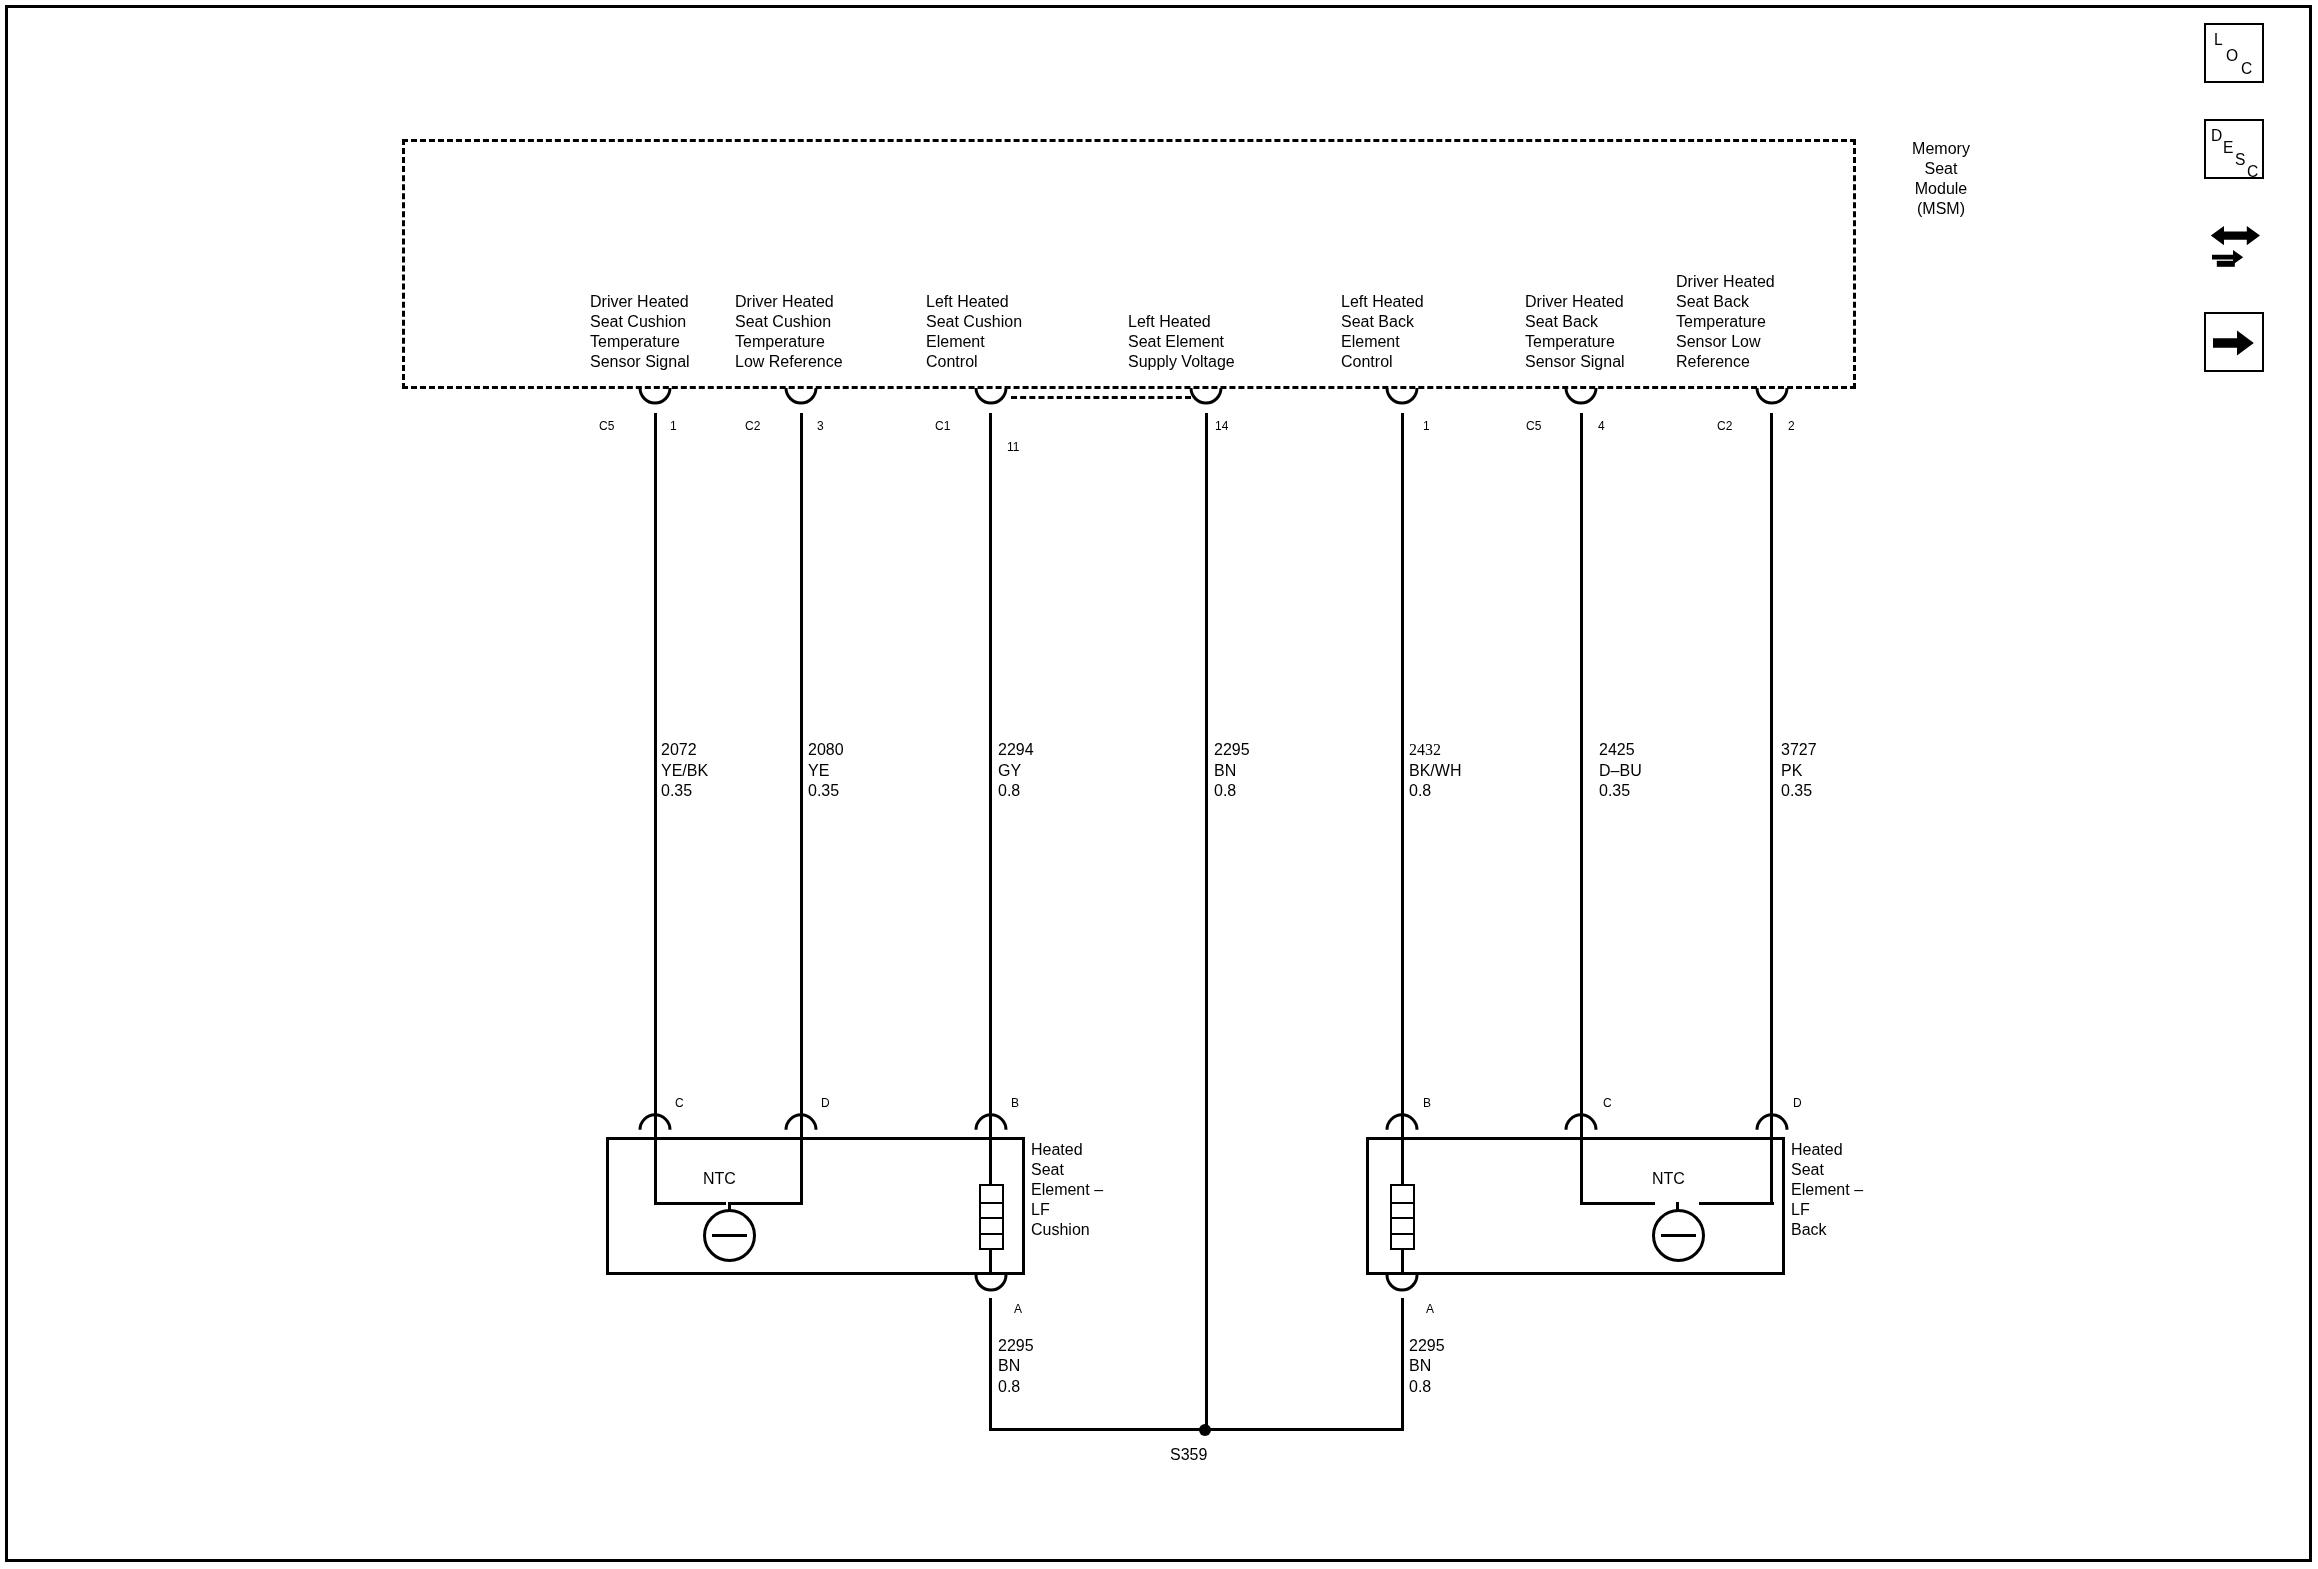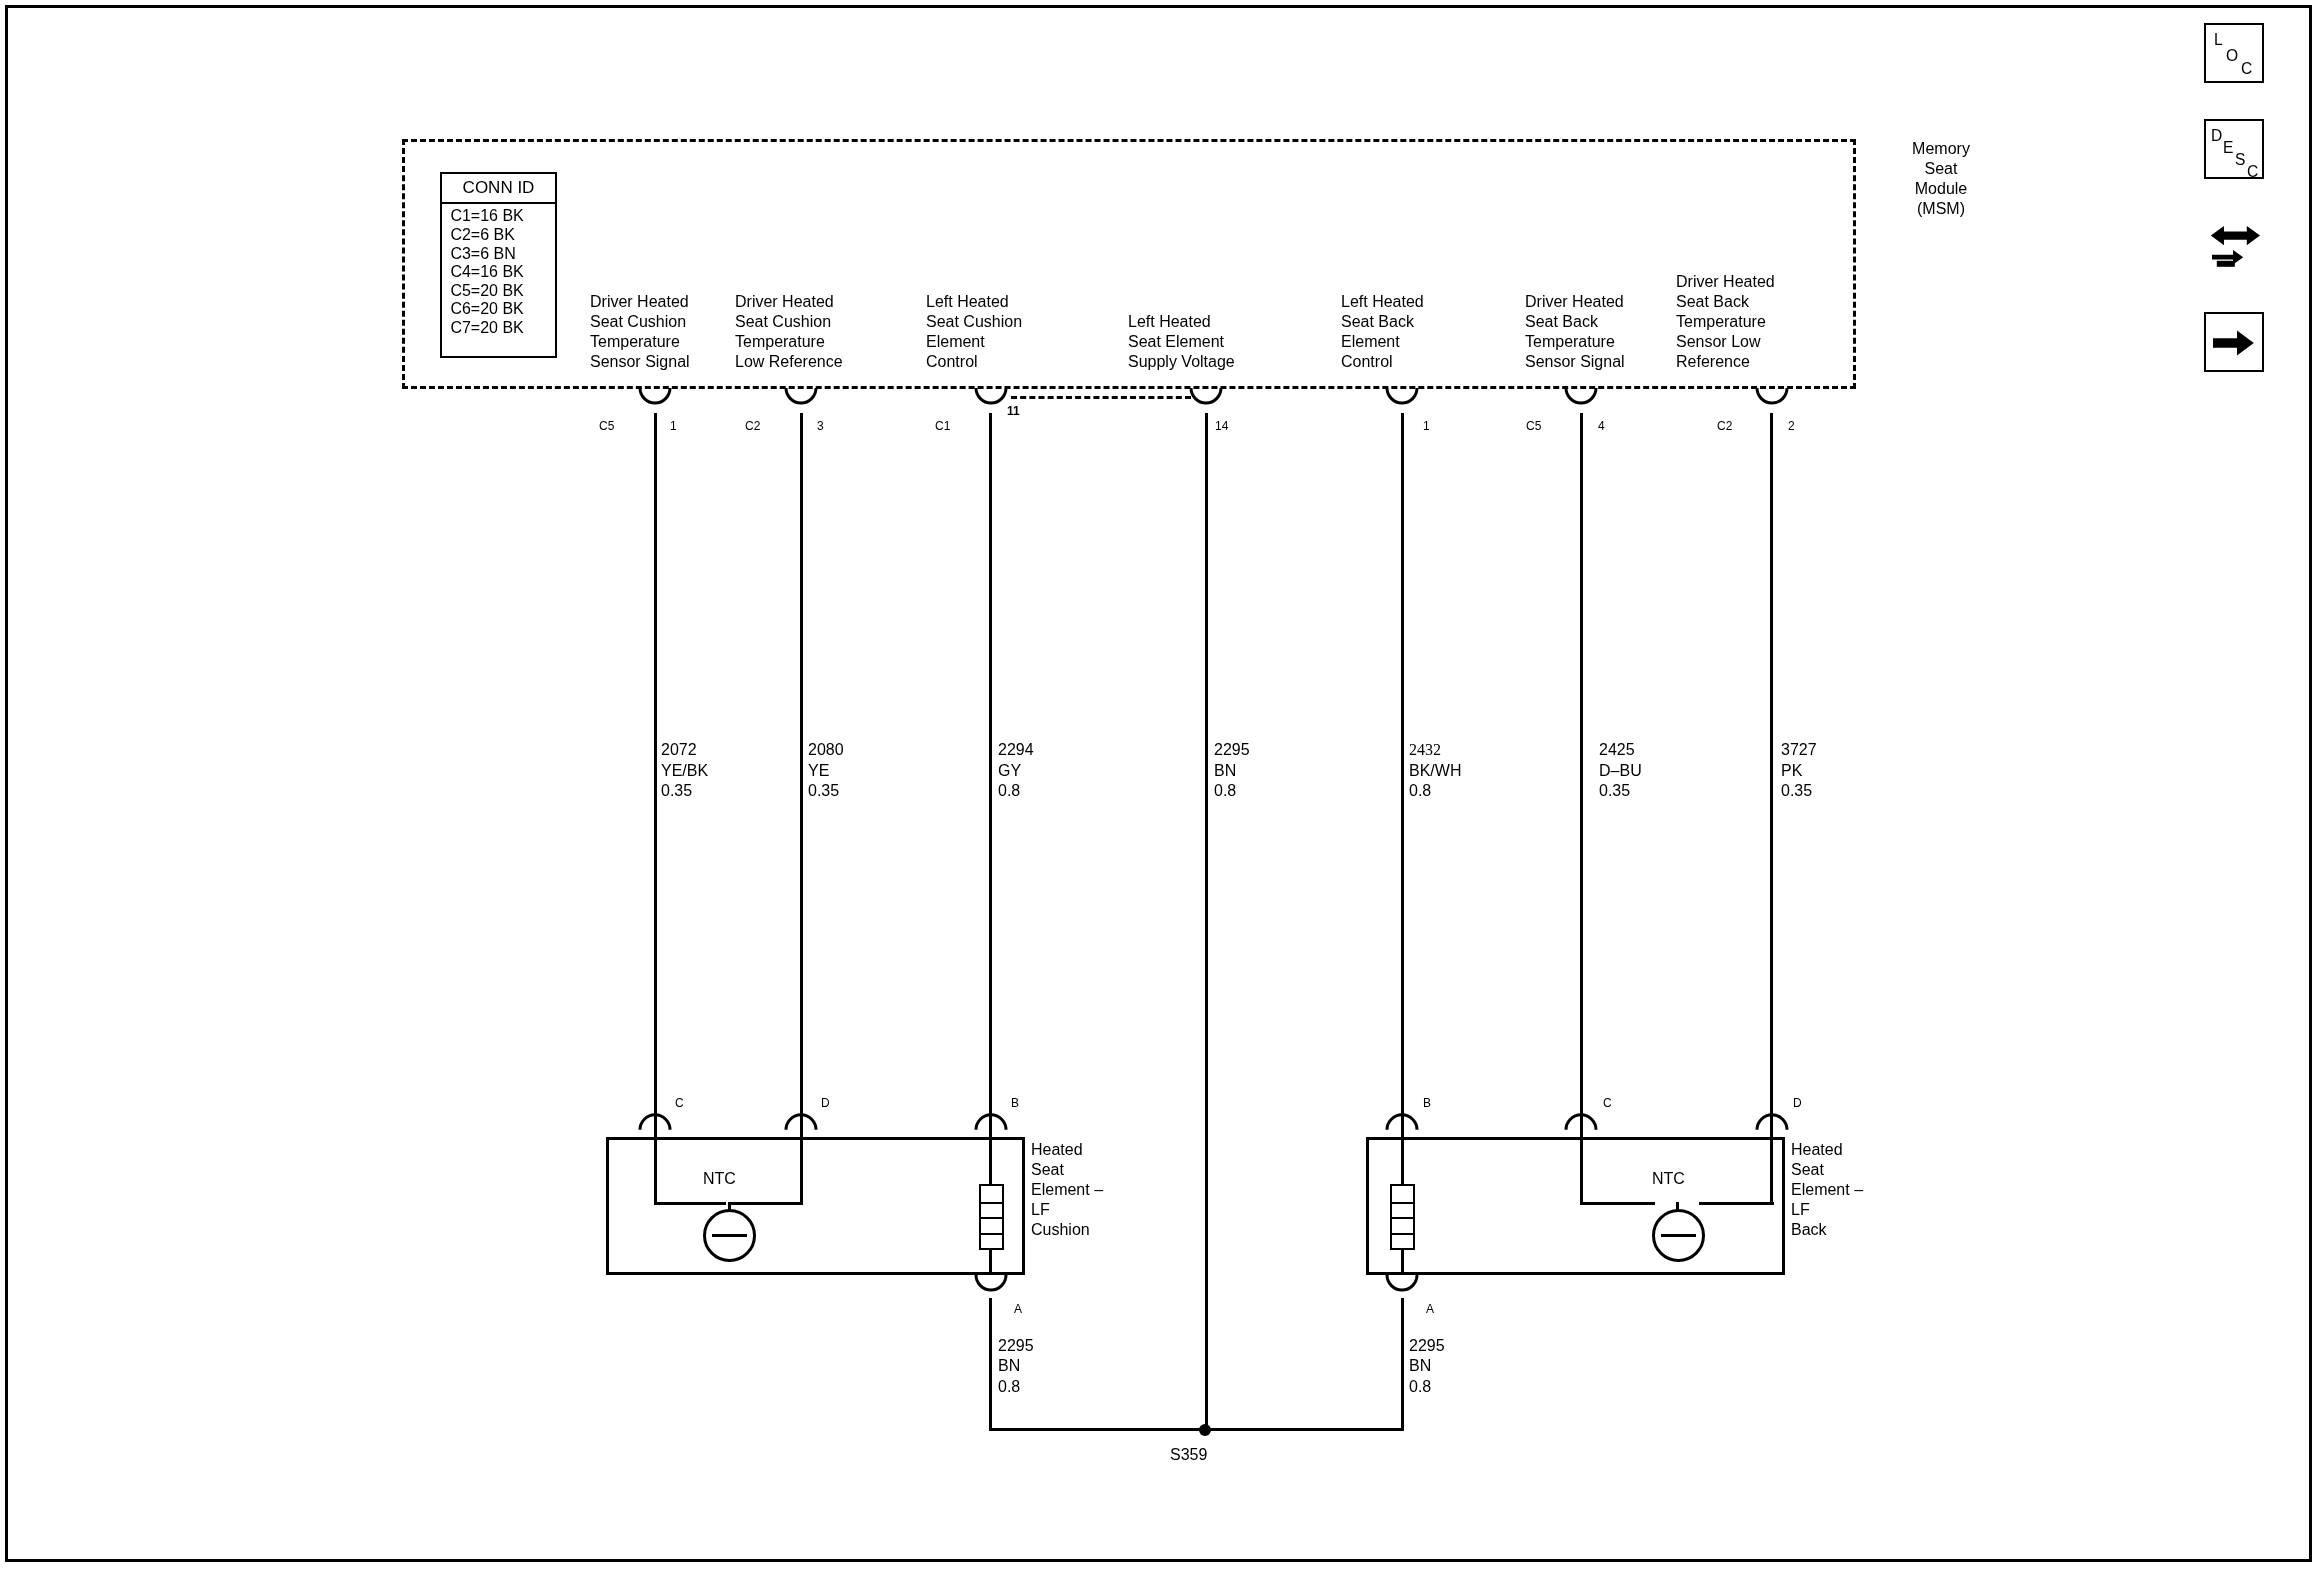--- a/index.html
+++ b/index.html
@@ -136,30 +136,20 @@
 
   <div class="border-frame"></div>
 
   <div class="msm-box" style="left:402px; top:139px; width:1454px; height:250px;"></div>
 
   <div class="lbl" style="left:1866px; top:139px; width:150px;text-align:center;">Memory
 Seat
 Module
 (MSM)</div>
 
-  <div class="conn-id-box" style="left:440px; top:172px; width:117px; height:186px;">
-    <div class="conn-id-title">CONN ID</div>
-    <div class="conn-id-list" style="padding-bottom:0;">C1=16 BK</div>
-    <div class="conn-id-list" style="padding:0 0 0 8.4px;">C2=6 BK</div>
-    <div class="conn-id-list" style="padding:0 0 0 8.4px;">C3=6 BN</div>
-    <div class="conn-id-list" style="padding:0 0 0 8.4px;">C4=16 BK</div>
-    <div class="conn-id-list" style="padding:0 0 0 8.4px;">C5=20 BK</div>
-    <div class="conn-id-list" style="padding:0 0 0 8.4px;">C6=20 BK</div>
-    <div class="conn-id-list" style="padding:0 0 0 8.4px;">C7=20 BK</div>
-  </div>
 
   <div class="lbl" style="left:590px; top:292px; width:129px;">Driver Heated
 Seat Cushion
 Temperature
 Sensor Signal</div>
   <div class="lbl" style="left:735px; top:292px; width:144px;">Driver Heated
 Seat Cushion
 Temperature
 Low Reference</div>
   <div class="lbl" style="left:926px; top:292px; width:129px;">Left Heated
@@ -207,21 +197,21 @@
 
   <div class="dashline" style="left:1011px; top:396px; width:180px;"></div>
 
   <div class="pin-label" style="left:599px; top:419px;">C5</div>
   <div class="pin-label" style="left:670px; top:419px;">1</div>
 
   <div class="pin-label" style="left:745px; top:419px;">C2</div>
   <div class="pin-label" style="left:817px; top:419px;">3</div>
 
   <div class="pin-label" style="left:935px; top:419px;">C1</div>
-  <div class="pin-label" style="left:1007px; top:404px;font-weight:bold;">11</div>
+  <div class="pin-label" style="left:1007px; top:440px;">11</div>
 
   <div class="pin-label" style="left:1215px; top:419px;">14</div>
 
   <div class="pin-label" style="left:1423px; top:419px;">1</div>
 
   <div class="pin-label" style="left:1526px; top:419px;">C5</div>
   <div class="pin-label" style="left:1598px; top:419px;">4</div>
 
   <div class="pin-label" style="left:1717px; top:419px;">C2</div>
   <div class="pin-label" style="left:1788px; top:419px;">2</div>

